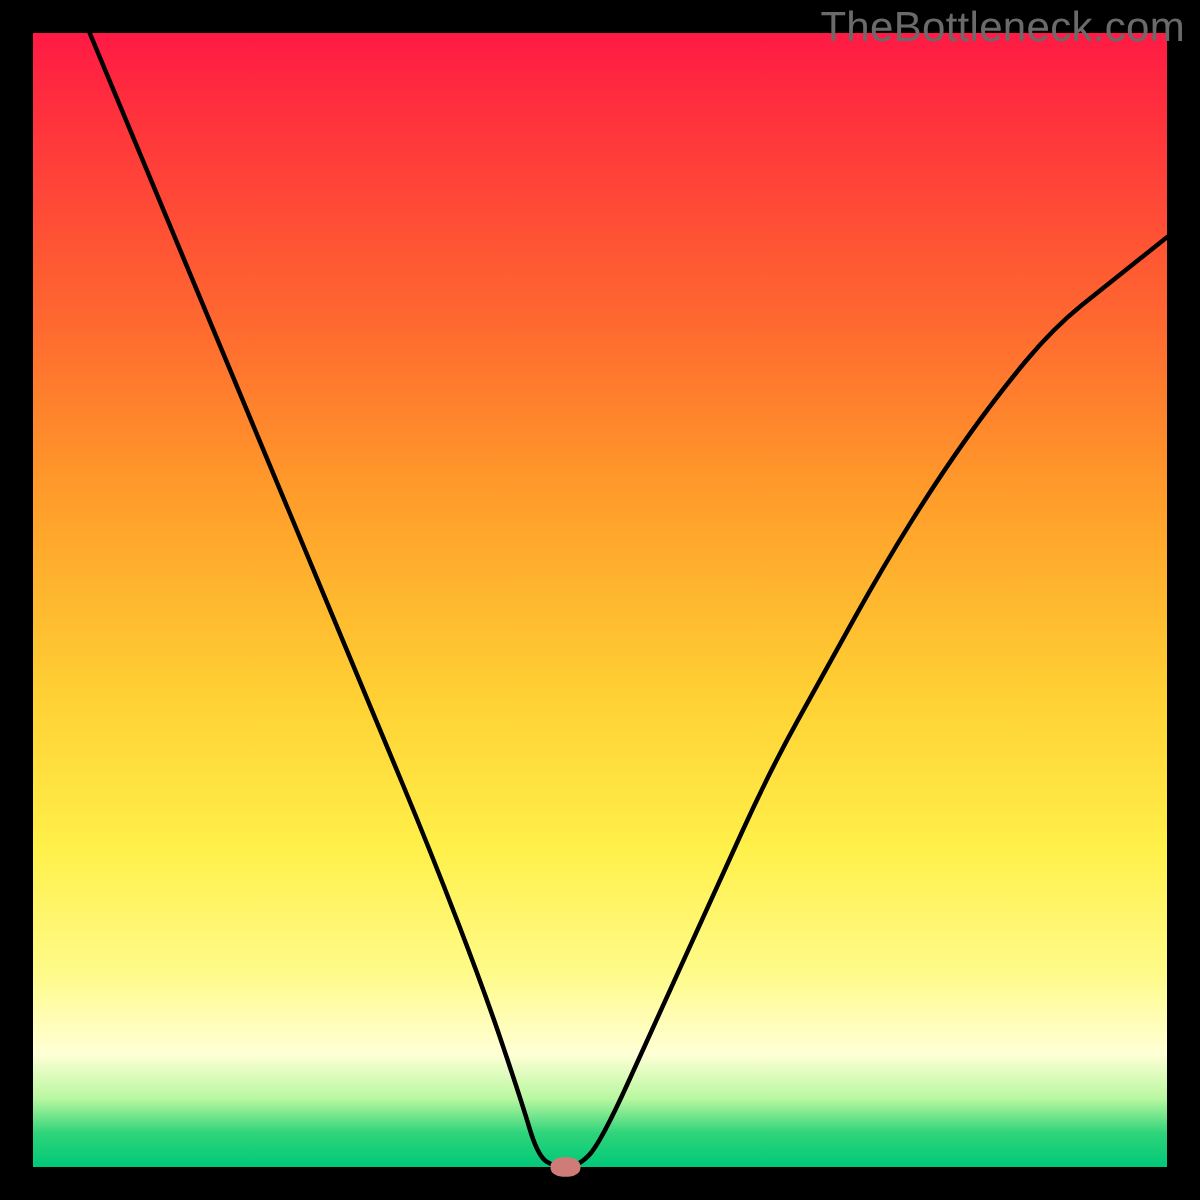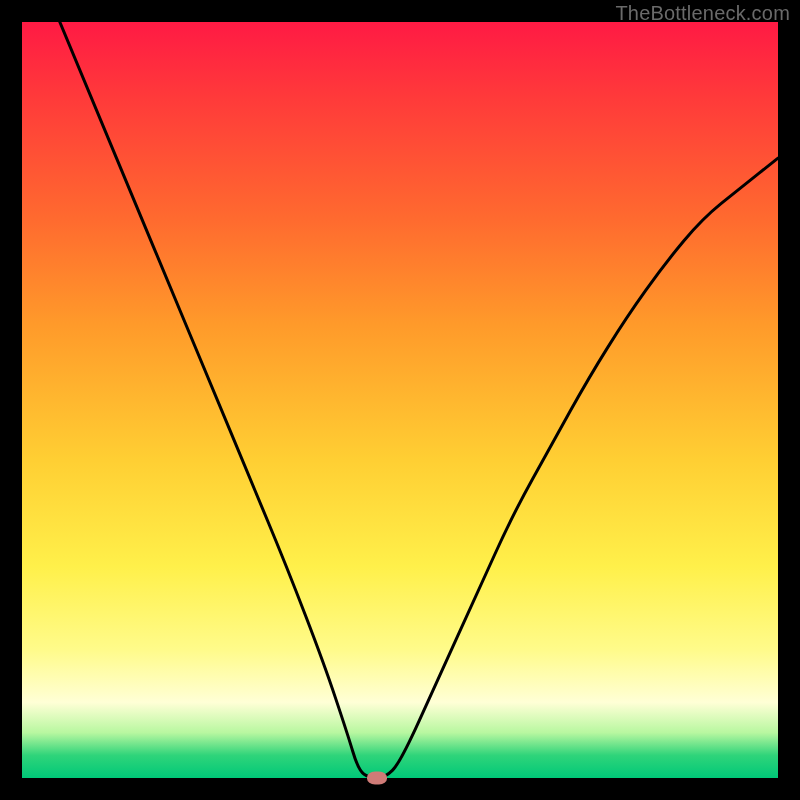--- a/index.html
+++ b/index.html
@@ -36,21 +36,21 @@
       #ffffd6 90%,
       #b8f7a0 94%,
       #2fd47a 97%,
       #00c878 100%);
   }
   .watermark {
     position: absolute;
     top: 2px;
     right: 10px;
     color: #6a6a6a;
-    font-size: 20px;
+    font-size: 28px;
     letter-spacing: 0.2px;
     user-select: none;
   }
   svg.curve {
     position: absolute;
     left: 0;
     top: 0;
     width: 756px;
     height: 756px;
   }

